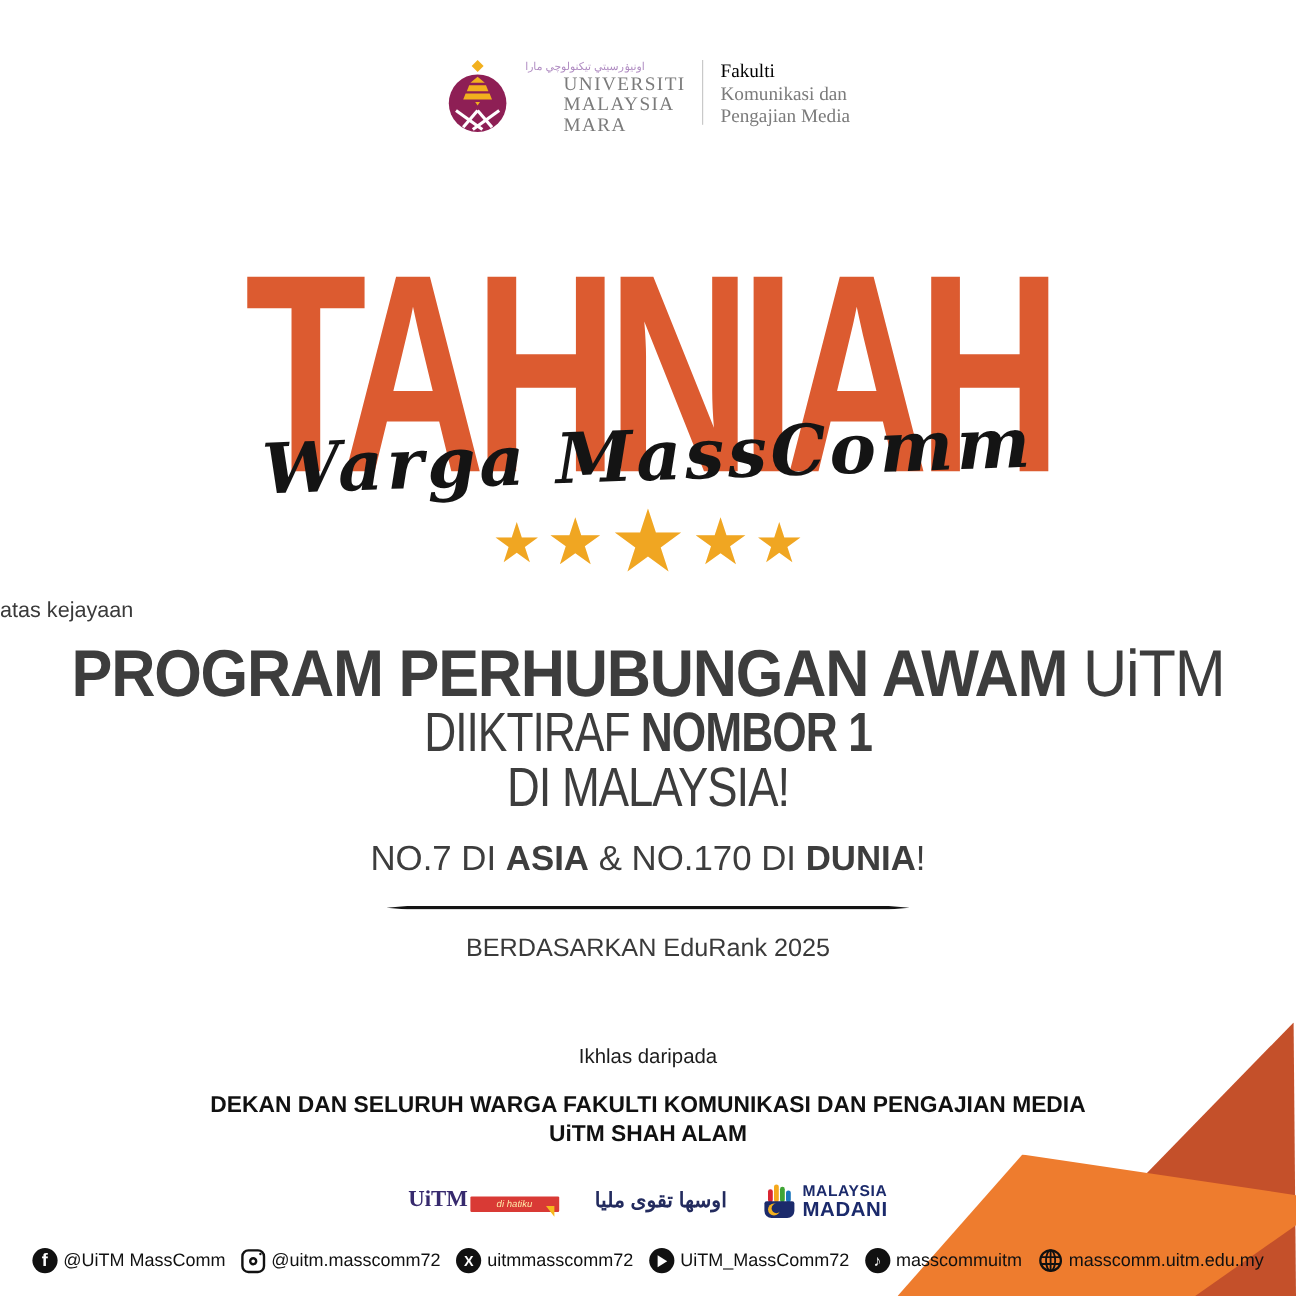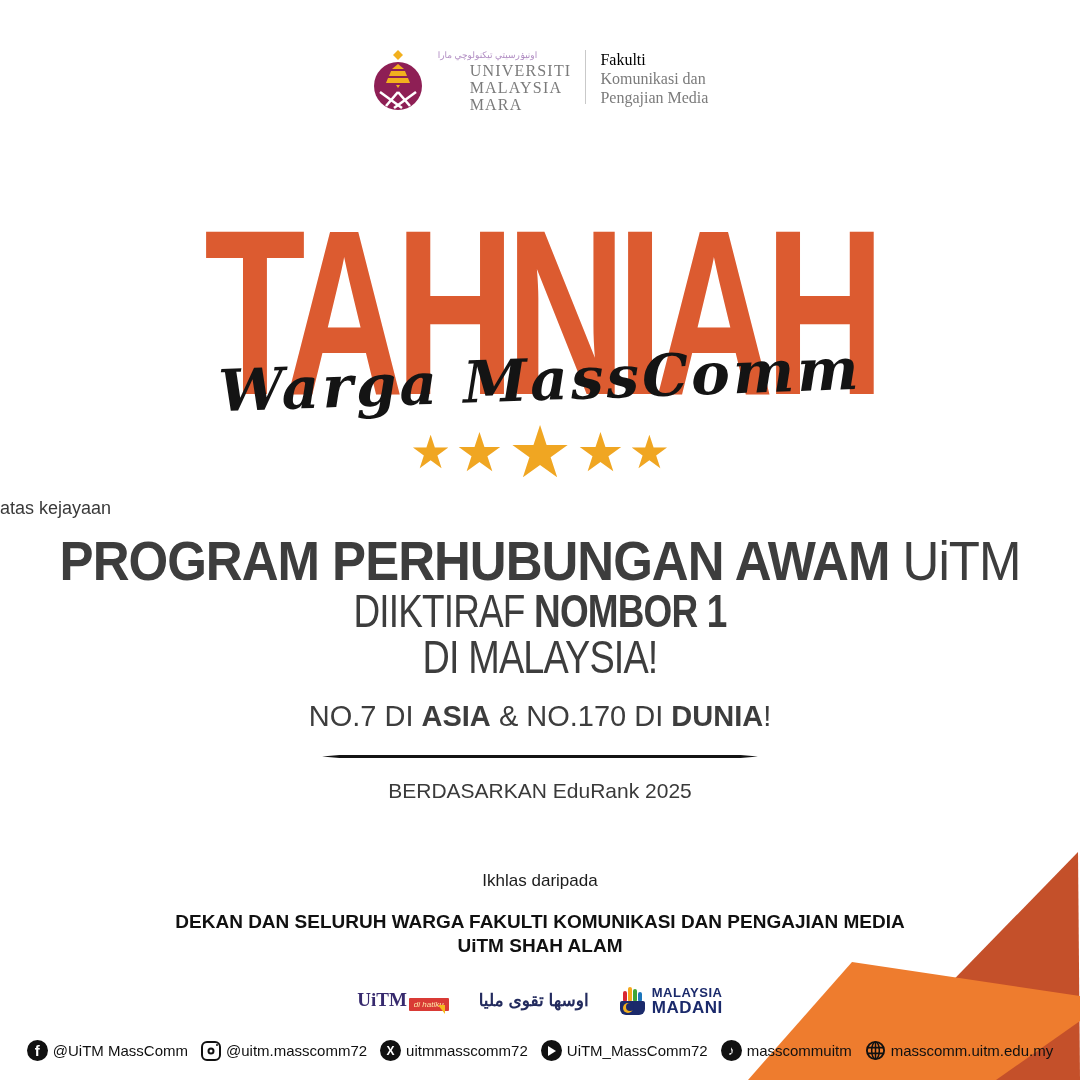--- a/index.html
+++ b/index.html
@@ -60,21 +60,21 @@
 
   
   .ikhlas{top:871px;font-size:17px;color:#1c1c1c;}
   .sender{top:910px;font-size:19px;font-weight:bold;color:#111;line-height:24px;letter-spacing:0;}
 
   
   .brands{position:absolute;top:985px;left:0;width:100%;display:flex;justify-content:center;align-items:center;gap:30px;z-index:2;}
   .uitm-lockup{display:flex;align-items:flex-start;}
   .uitm-word{font-family:"Liberation Serif",serif;font-weight:bold;font-size:19px;color:#372a6e;line-height:19px;}
   .hatiku-wrap{position:relative;margin-left:2px;margin-top:3px;}
-  .hatiku-box{background:#d93a35;color:#ffe9a8;font-style:italic;font-size:8px;padding:2px 5px;border-radius:1px;white-space:nowrap;}
+  .hatiku-box{background:#d93a35;color:#ffe9a8;font-style:italic;font-size:8px;padding:2px 22px;border-radius:1px;white-space:nowrap;}
   .hatiku-tail{position:absolute;right:4px;top:12px;width:0;height:0;border-left:7px solid transparent;border-top:9px solid #f5b91c;}
   .jawi-motto{font-size:17px;color:#232b5e;font-weight:bold;}
   .madani{display:flex;align-items:center;gap:5px;}
   .madani-text{display:flex;flex-direction:column;line-height:15px;}
   .madani-l1{font-size:13px;font-weight:bold;color:#1b2a6b;letter-spacing:0.5px;}
   .madani-l2{font-size:17px;font-weight:bold;color:#1b2a6b;letter-spacing:0.5px;}
 
   
   .footer{position:absolute;top:1040px;left:0;width:100%;display:flex;justify-content:center;align-items:center;gap:13px;z-index:3;}
   .social{display:flex;align-items:center;gap:5px;}

